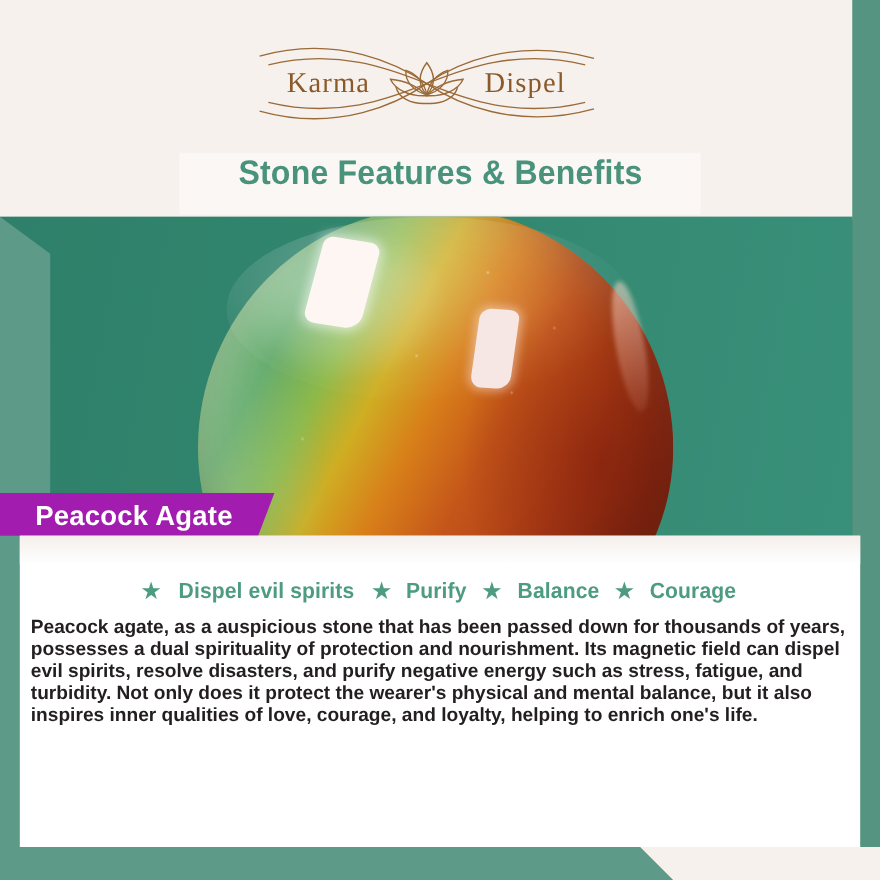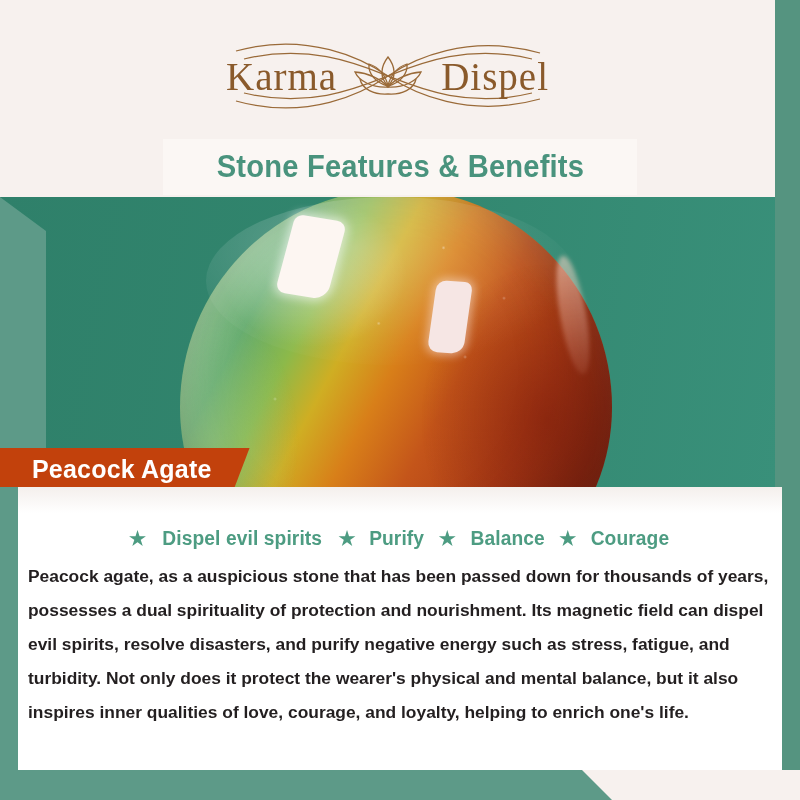--- a/index.html
+++ b/index.html
@@ -155,51 +155,51 @@
     left: 0; top: 0;
     width: 420px; height: 86px;
   }
   .logo-text {
     position: relative;
     display: flex;
     justify-content: center;
     gap: 104px;
     width: 100%;
     font-family: "Liberation Serif", serif;
-    font-size: 39px;
+    font-size: 26px;
     letter-spacing: 1px;
     color: #8a5a2b;
   }
 
   
   .title-banner {
     position: absolute;
     left: 163px; top: 139px;
     width: 474px; height: 56px;
     background: #fbf7f4;
     display: flex;
-    align-items: center;
+    align-items: flex-start;
     justify-content: center;
   }
   .title-text {
     font-family: "Liberation Sans Narrow", "Liberation Sans", sans-serif;
     font-weight: bold;
     font-size: 31px;
     color: #49937d;
     letter-spacing: 0.2px;
     transform: scaleX(0.94);
   }
 
   
   .name-tag {
     position: absolute;
     left: 0; top: 448px;
     height: 42px;
     padding: 0 22px 0 32px;
-    background: #c2410c;
+    background: #a21caf;
     color: #ffffff;
     display: flex;
     align-items: center;
     clip-path: polygon(0 0, 100% 0, calc(100% - 16px) 100%, 0 100%);
     padding-right: 38px;
   }
   .name-tag span {
     font-family: "Liberation Sans", sans-serif;
     font-weight: bold;
     font-size: 25px;
@@ -240,21 +240,21 @@
     letter-spacing: 0.1px;
     transform: scaleX(0.96);
   }
   .body-text {
     position: absolute;
     left: 10px; top: 72px;
     width: 742px;
     font-family: "Liberation Sans", sans-serif;
     font-weight: bold;
     font-size: 17.4px;
-    line-height: 34px;
+    line-height: 20px;
     color: #231f20;
     text-align: left;
   }
 
   
   .bottom-bar {
     position: absolute;
     left: 0; bottom: 0;
     width: 800px; height: 30px;
     background: #f7f1ee;

